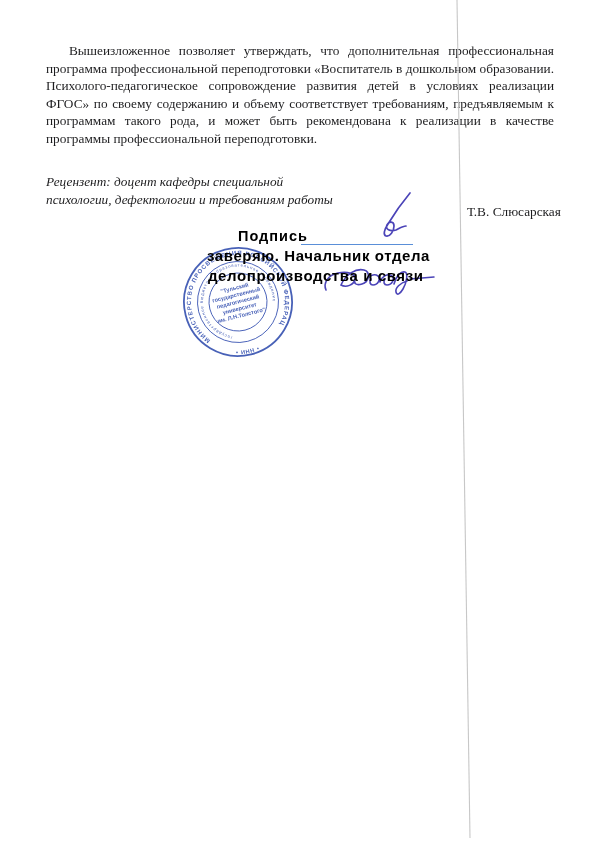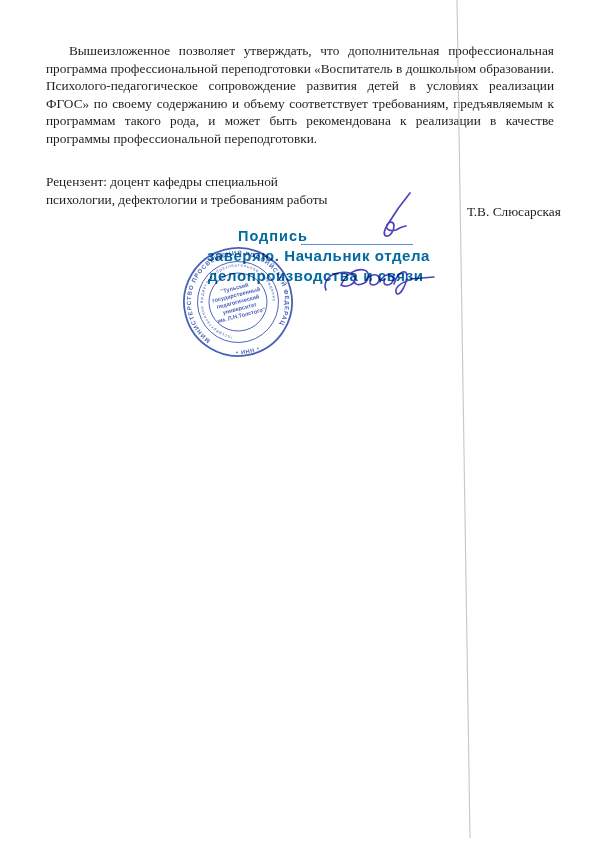--- a/index.html
+++ b/index.html
@@ -9,31 +9,31 @@
     font-family:"Liberation Serif", serif;
     color:#1d1d1f;
   }
   .para {
     position:absolute; left:46px; top:42px; width:508px;
     font-size:13.3px; line-height:17.6px;
     text-align:justify; text-indent:23px;
   }
   .reviewer {
     position:absolute; left:46px; top:173px; width:330px;
-    font-size:13.3px; line-height:18.2px;
+    font-size:13.3px; line-height:18.2px;font-style:italic;
   }
   .reviewer-name {
     position:absolute; left:467px; top:204px;
     font-size:13.3px; white-space:nowrap;
   }
   
   .cert {
     position:absolute;
     font-family:"Liberation Sans", sans-serif;
-    font-weight:bold; color:#0369a1;
+    font-weight:bold; color:#000000;
     mix-blend-mode:multiply; white-space:nowrap;
   }
   .cert-podpis { left:238px; top:228px; font-size:14.5px; letter-spacing:1px; }
   .cert-line2  { left:207px; top:247px; font-size:15px;  letter-spacing:0.6px; }
   .cert-line3  { left:208px; top:267px; font-size:15px;  letter-spacing:0.6px; }
   .cert-underline {
     position:absolute; left:301px; top:244px; width:112px; height:0;
     border-top:1.4px solid #5a8fd8; mix-blend-mode:multiply;
   }
   

